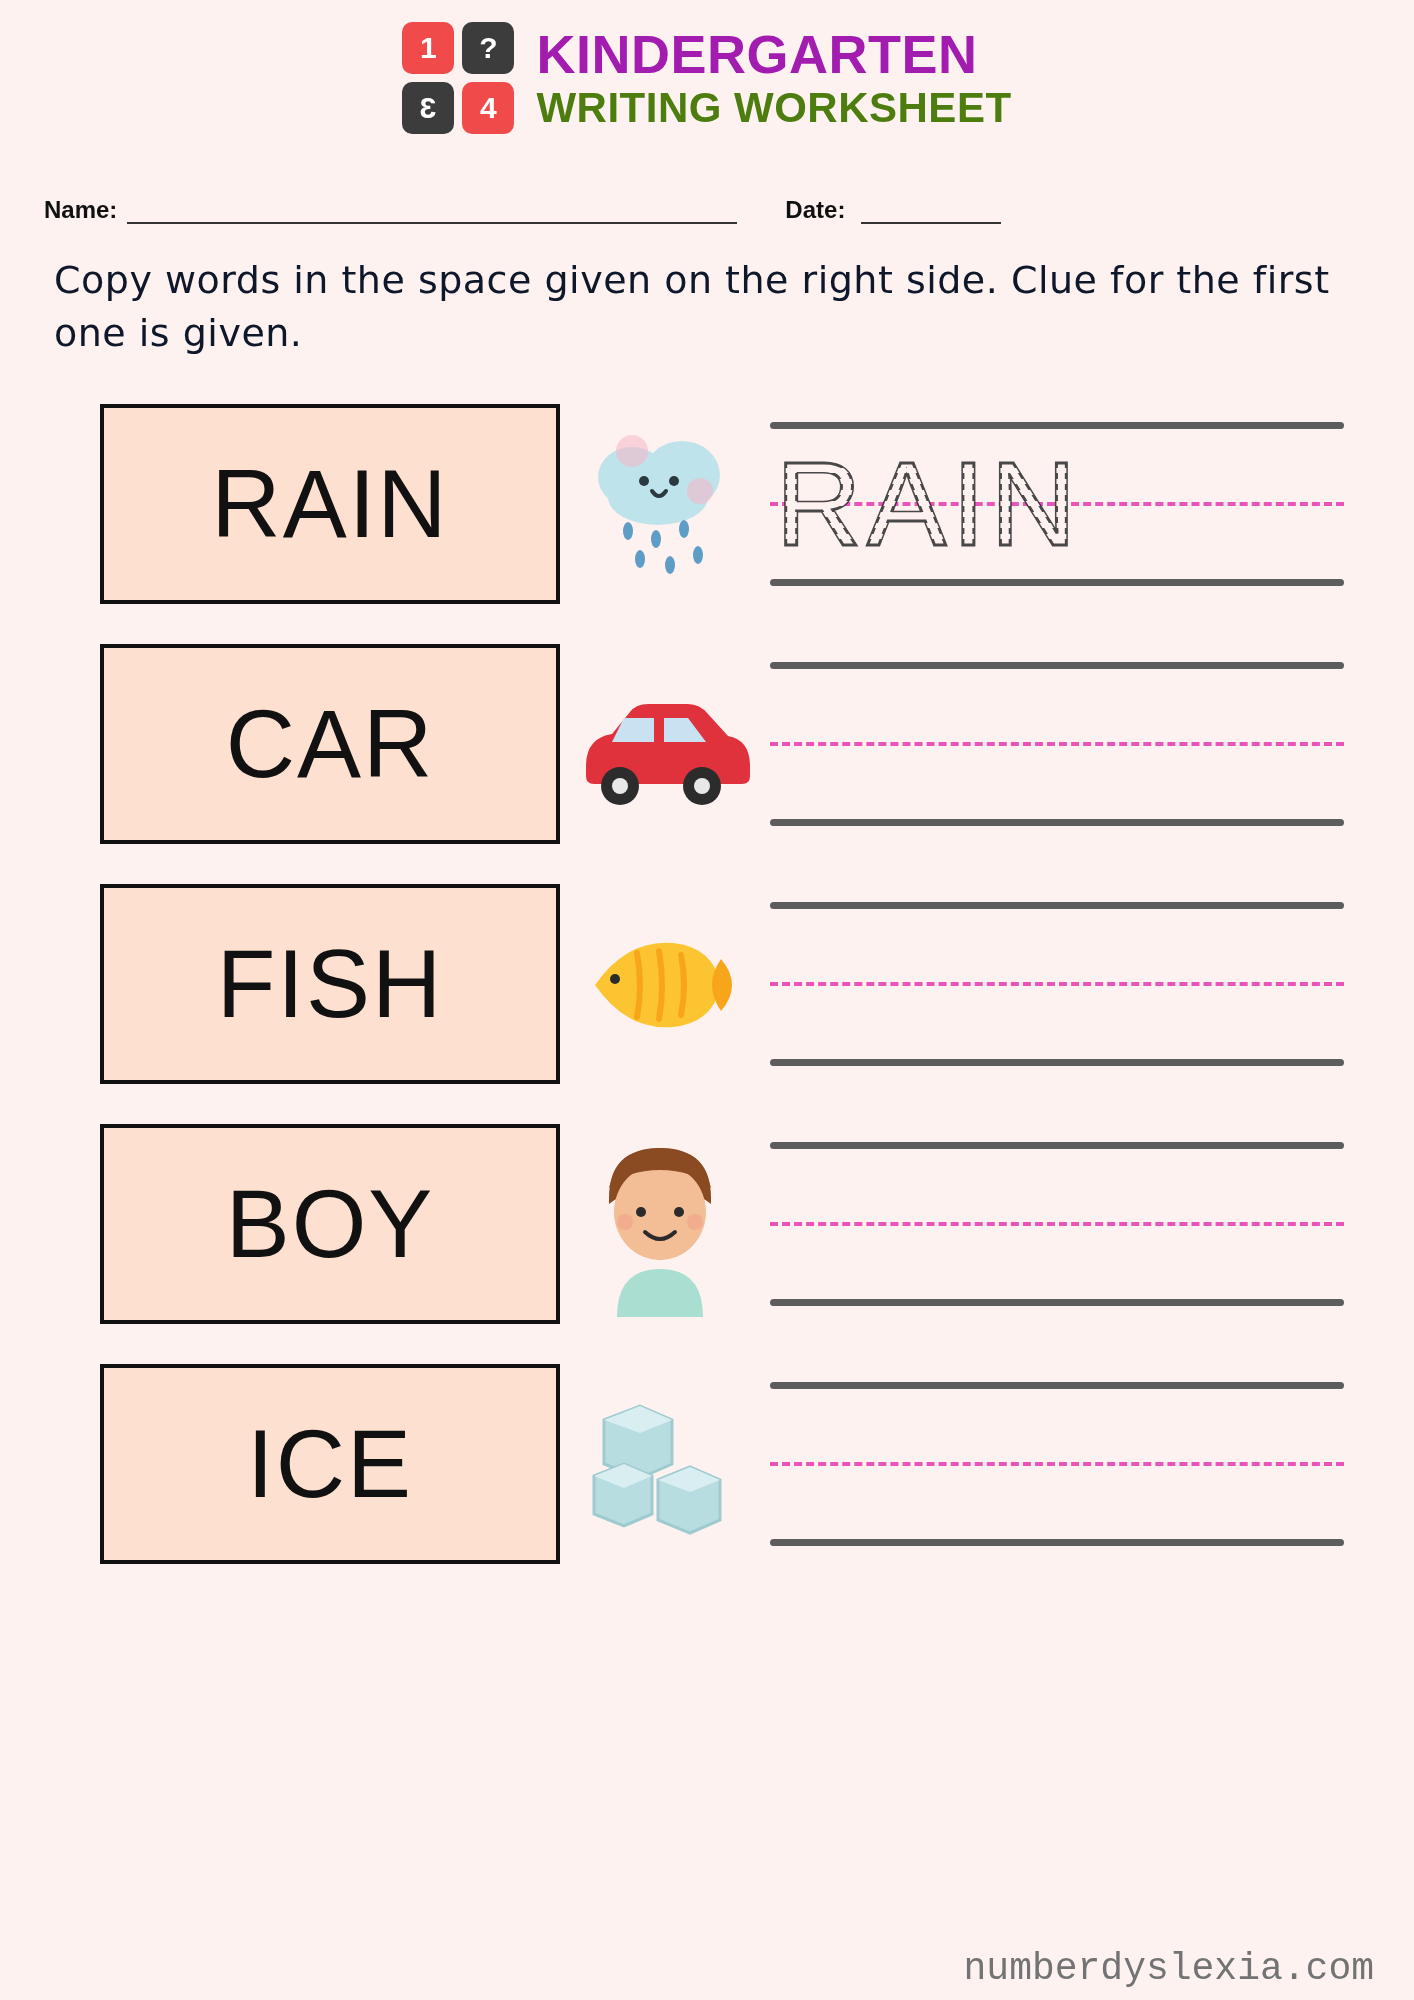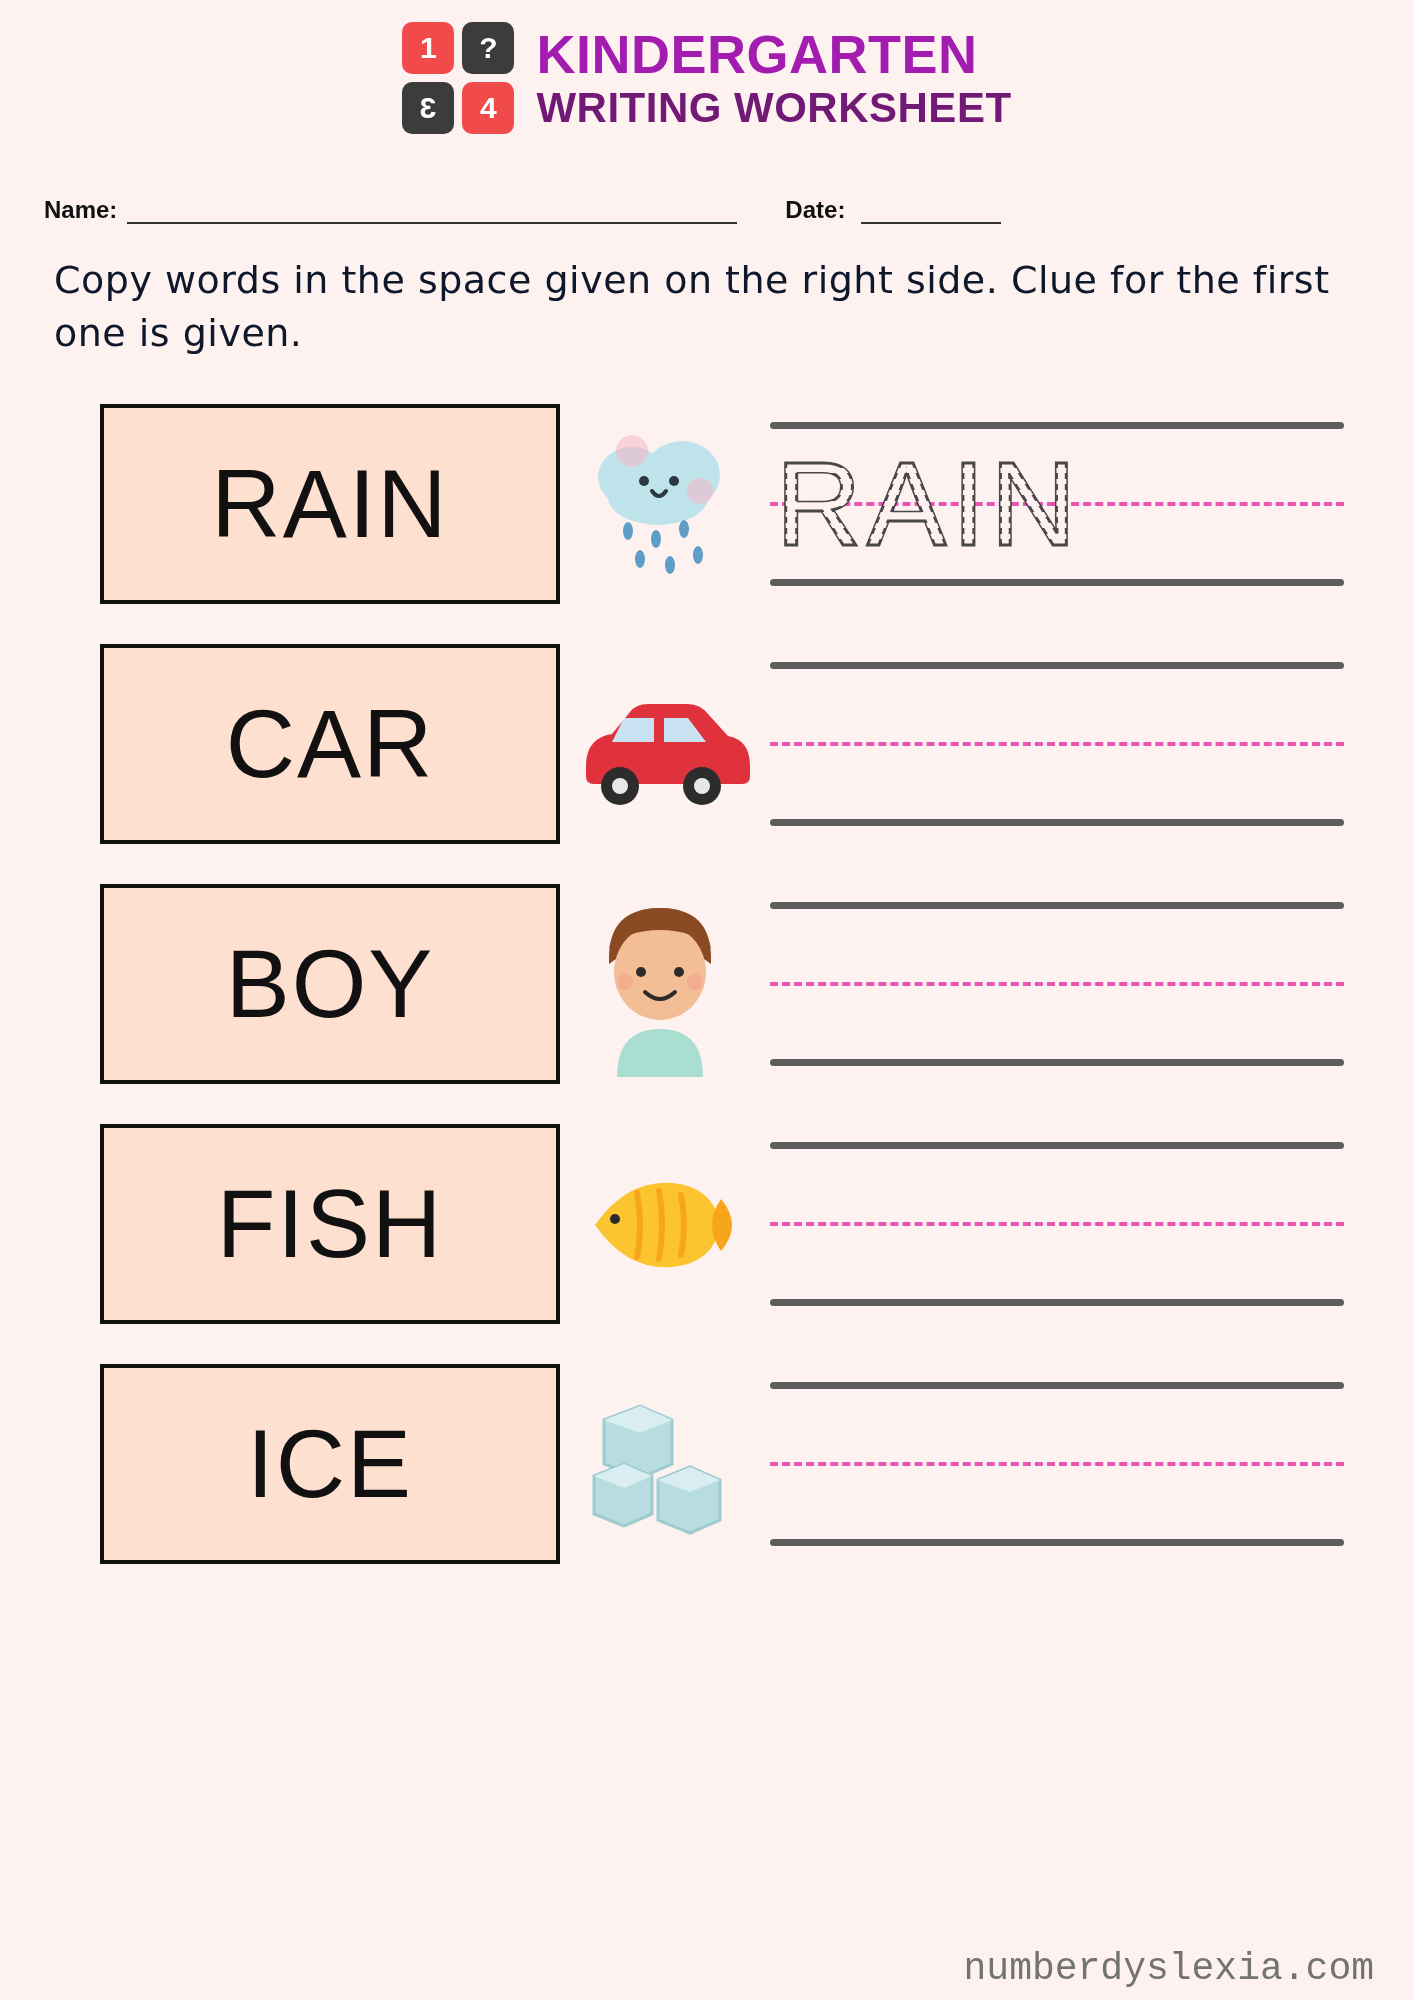--- a/index.html
+++ b/index.html
@@ -50,21 +50,21 @@
     font-size: 54px;
     font-weight: bold;
     letter-spacing: 0.5px;
     color: #a21caf;
     font-family: "Liberation Sans", sans-serif;
   }
   .title-sub {
     font-size: 42px;
     font-weight: bold;
     letter-spacing: 0.5px;
-    color: #701a75;
+    color: #4d7c0f;
     margin-top: 6px;
     font-family: "Liberation Sans", sans-serif;
   }
 
   
   .namedate {
     display: flex;
     align-items: flex-end;
     padding: 0 44px;
     margin-top: 62px;
@@ -275,54 +275,54 @@
     </div>
     <div class="lines">
       <div class="line-solid line-top"></div>
       <div class="line-dashed"></div>
       <div class="line-solid line-bottom"></div>
     </div>
   </div>
 
   <div class="row">
     <div class="word-box">
+      <span class="word">FISH</span>
+    </div>
+    <div class="pic">
+      <svg width="170" height="150" viewBox="0 0 170 150">
+        <path d="M20 76 q32-46 78-42 q40 4 48 42 q-8 38-48 42 q-46 4-78-42z" fill="#fcc430"></path>
+        <path d="M146 50 q22 26 0 52 q-18-26 0-52z" fill="#f7a61b"></path>
+        <path d="M62 44 q6 32 0 64" stroke="#f7a61b" stroke-width="6" fill="none" stroke-linecap="round"></path>
+        <path d="M84 42 q6 34 0 68" stroke="#f7a61b" stroke-width="6" fill="none" stroke-linecap="round"></path>
+        <path d="M106 46 q6 30 0 60" stroke="#f7a61b" stroke-width="6" fill="none" stroke-linecap="round"></path>
+        <circle cx="40" cy="70" r="5" fill="#2b2b2b"></circle>
+      </svg>
+    </div>
+    <div class="lines">
+      <div class="line-solid line-top"></div>
+      <div class="line-dashed"></div>
+      <div class="line-solid line-bottom"></div>
+    </div>
+  </div>
+
+  <div class="row">
+    <div class="word-box">
       <span class="word">BOY</span>
     </div>
     <div class="pic">
       <svg width="150" height="185" viewBox="0 0 150 185">
         <path d="M24 66 q0-50 51-50 q51 0 51 50 v6 q-20-16-51-16 q-31 0-51 16z" fill="#8a4a22"></path>
         <ellipse cx="75" cy="80" rx="46" ry="48" fill="#f3bd95"></ellipse>
         <path d="M24 56 q10-40 51-40 q41 0 51 40 q-18-18-51-18 q-33 0-51 18z" fill="#8a4a22"></path>
         <circle cx="56" cy="80" r="5" fill="#2b2b2b"></circle>
         <circle cx="94" cy="80" r="5" fill="#2b2b2b"></circle>
         <path d="M60 100 q15 14 30 0" stroke="#2b2b2b" stroke-width="4" fill="none" stroke-linecap="round"></path>
         <circle cx="40" cy="90" r="8" fill="#efa68a" opacity="0.7"></circle>
         <circle cx="110" cy="90" r="8" fill="#efa68a" opacity="0.7"></circle>
         <path d="M32 185 q0-48 43-48 q43 0 43 48z" fill="#a9ded1"></path>
-      </svg>
-    </div>
-    <div class="lines">
-      <div class="line-solid line-top"></div>
-      <div class="line-dashed"></div>
-      <div class="line-solid line-bottom"></div>
-    </div>
-  </div>
-
-  <div class="row">
-    <div class="word-box">
-      <span class="word">FISH</span>
-    </div>
-    <div class="pic">
-      <svg width="170" height="150" viewBox="0 0 170 150">
-        <path d="M20 76 q32-46 78-42 q40 4 48 42 q-8 38-48 42 q-46 4-78-42z" fill="#fcc430"></path>
-        <path d="M146 50 q22 26 0 52 q-18-26 0-52z" fill="#f7a61b"></path>
-        <path d="M62 44 q6 32 0 64" stroke="#f7a61b" stroke-width="6" fill="none" stroke-linecap="round"></path>
-        <path d="M84 42 q6 34 0 68" stroke="#f7a61b" stroke-width="6" fill="none" stroke-linecap="round"></path>
-        <path d="M106 46 q6 30 0 60" stroke="#f7a61b" stroke-width="6" fill="none" stroke-linecap="round"></path>
-        <circle cx="40" cy="70" r="5" fill="#2b2b2b"></circle>
       </svg>
     </div>
     <div class="lines">
       <div class="line-solid line-top"></div>
       <div class="line-dashed"></div>
       <div class="line-solid line-bottom"></div>
     </div>
   </div>
 
   <div class="row">

